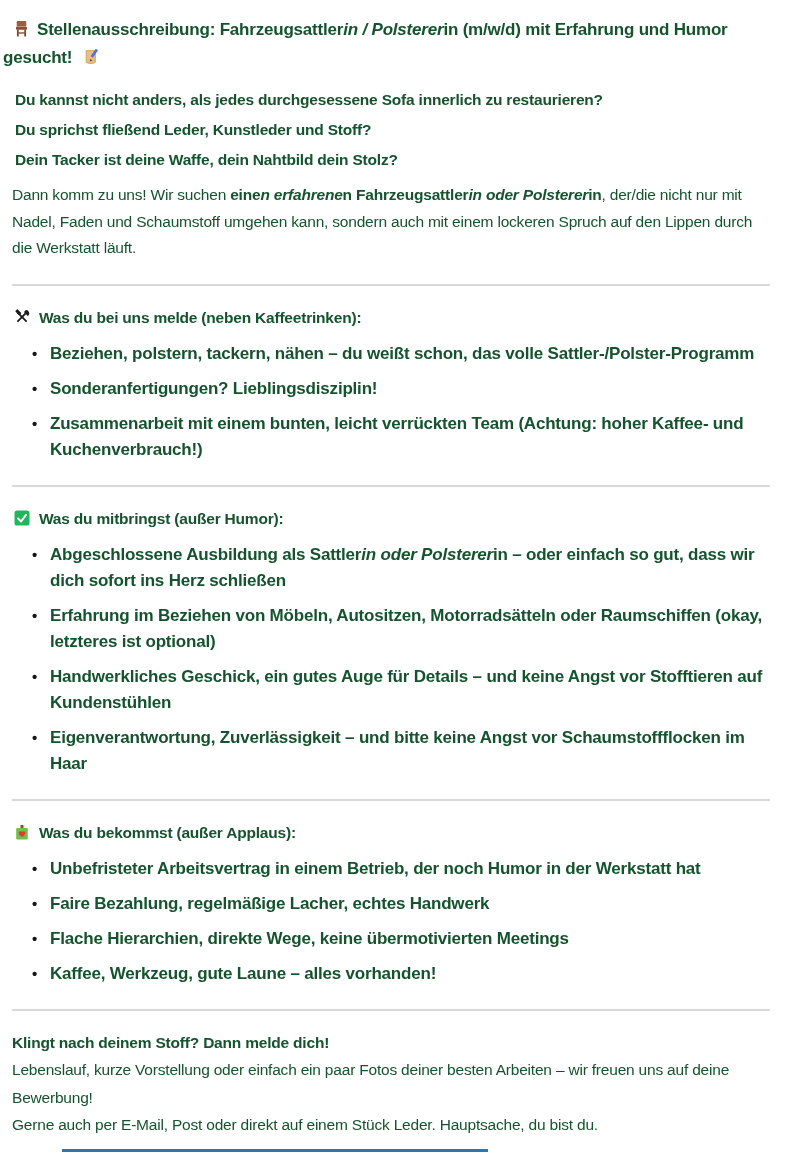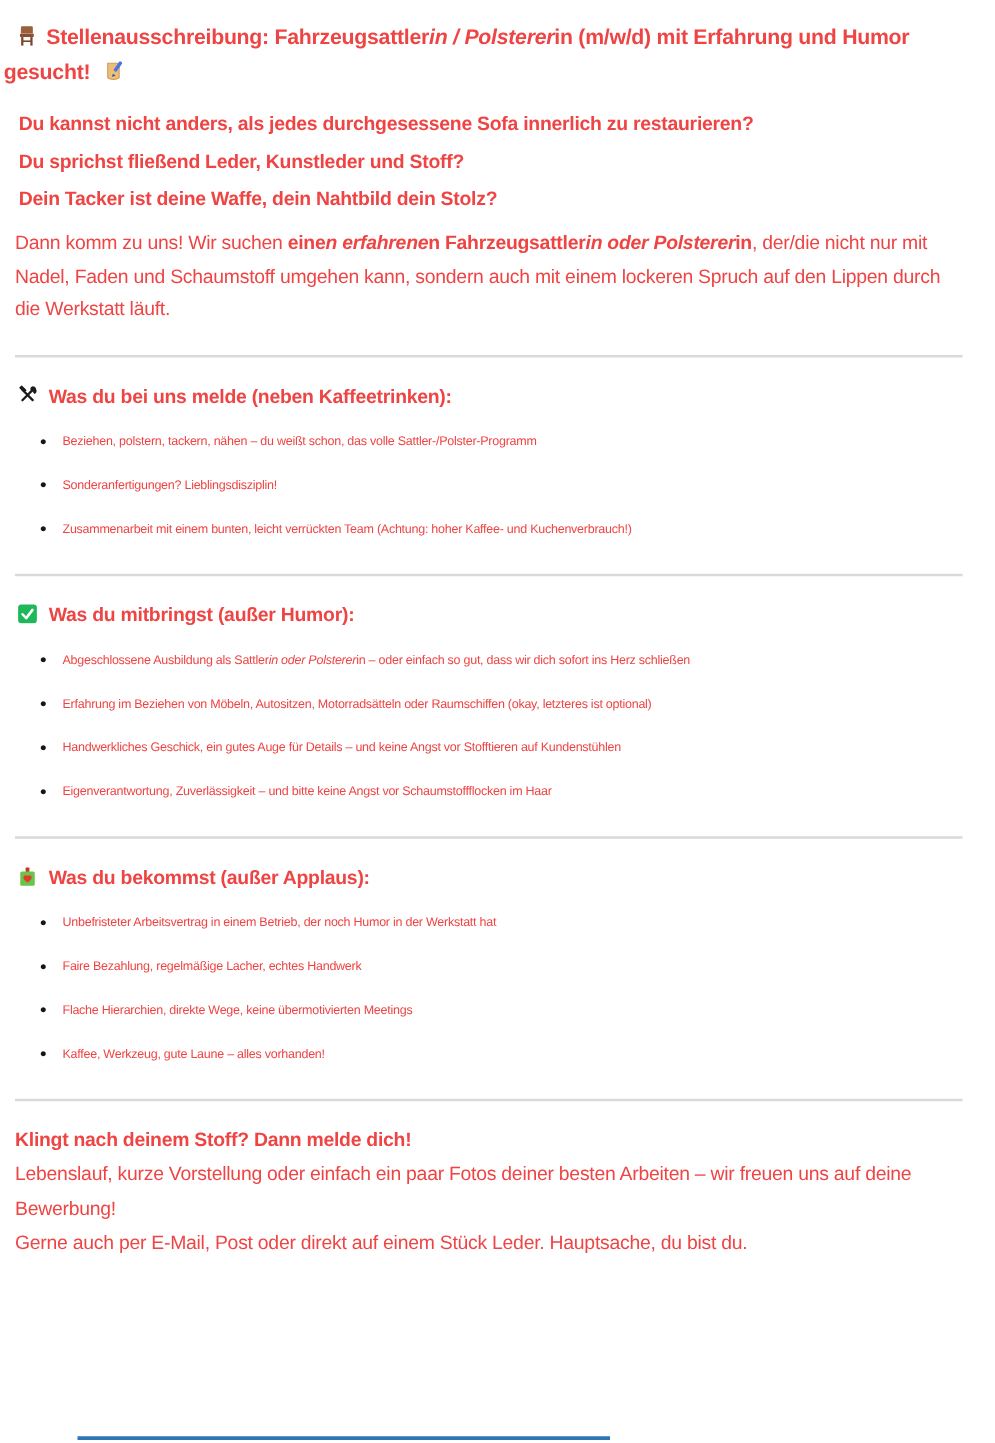--- a/index.html
+++ b/index.html
@@ -1,20 +1,20 @@
 <!DOCTYPE html>
 <html><head>
 <meta charset="utf-8">
 <style>
   html,body{margin:0;padding:0;background:#ffffff;}
   .page{
     position:relative;
     width:796px;height:1154px;
     background:#ffffff;
-    color:#ef4444;
+    color:#14532d;
     font-family:"Liberation Sans",sans-serif;
     box-sizing:border-box;
     padding:14px 26px 0 12px;
     overflow:hidden;
     letter-spacing:-0.2px;
   }
   .title{
     margin:2px 0 0 -9px;
     font-size:17px;font-weight:700;line-height:28px;
   }
@@ -25,21 +25,21 @@
   .questions{margin:14px 0 0;font-weight:700;font-size:15.5px;line-height:27px;}
   .questions p{margin:3px;}
   .intro{margin:9px 0 0;font-size:15.5px;line-height:26.5px;}
   i{font-style:italic;}
   b{font-weight:700;}
   hr.rule{border:none;border-top:2px solid #d9d9d9;margin:22px 0 0;}
   h2.sec{
     margin:22px 0 0;font-size:15.5px;font-weight:700;line-height:20px;
   }
   h2.sec .icon{width:16px;height:16px;margin:0 9px 0 2px;}
-  ul.blist{list-style:none;margin:13px 0 0;padding:0;font-size:10px;line-height:26px;}
+  ul.blist{list-style:none;margin:13px 0 0;padding:0;font-size:17px;line-height:26px;font-weight:bold;}
   ul.blist li{position:relative;padding-left:38px;margin:0 0 9px;}
   ul.blist li:last-child{margin-bottom:0;}
   ul.blist li::before{
     content:"•";position:absolute;left:20px;top:0;
     font-size:15px;color:#161616;
   }
   .closing{margin:18px 0 0;font-size:15.5px;line-height:27.5px;}
   .closing p{margin:0;}
   .closing .bold{font-weight:700;}
   .partial-rule{

